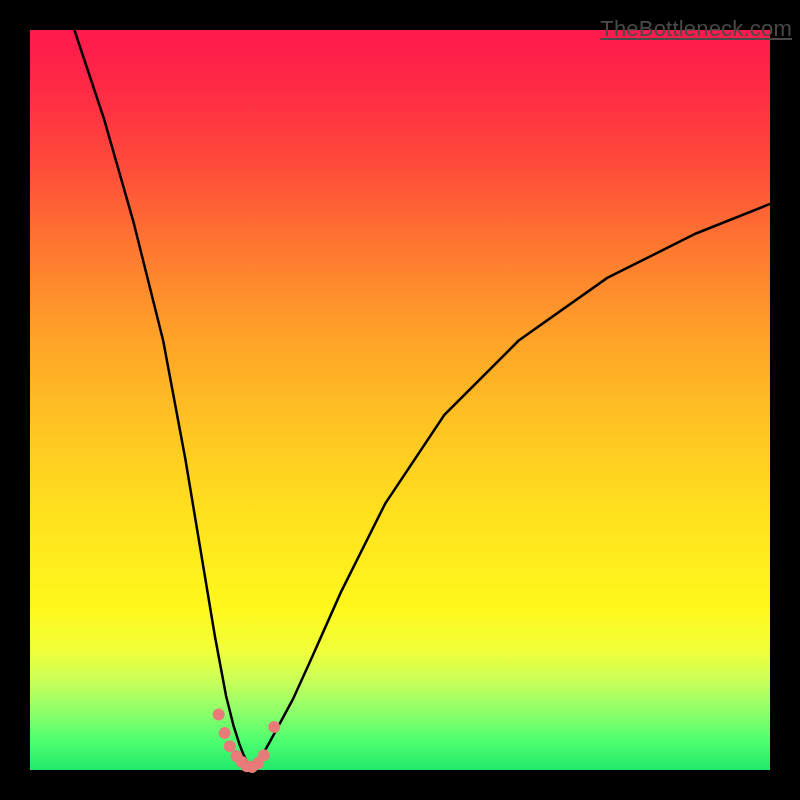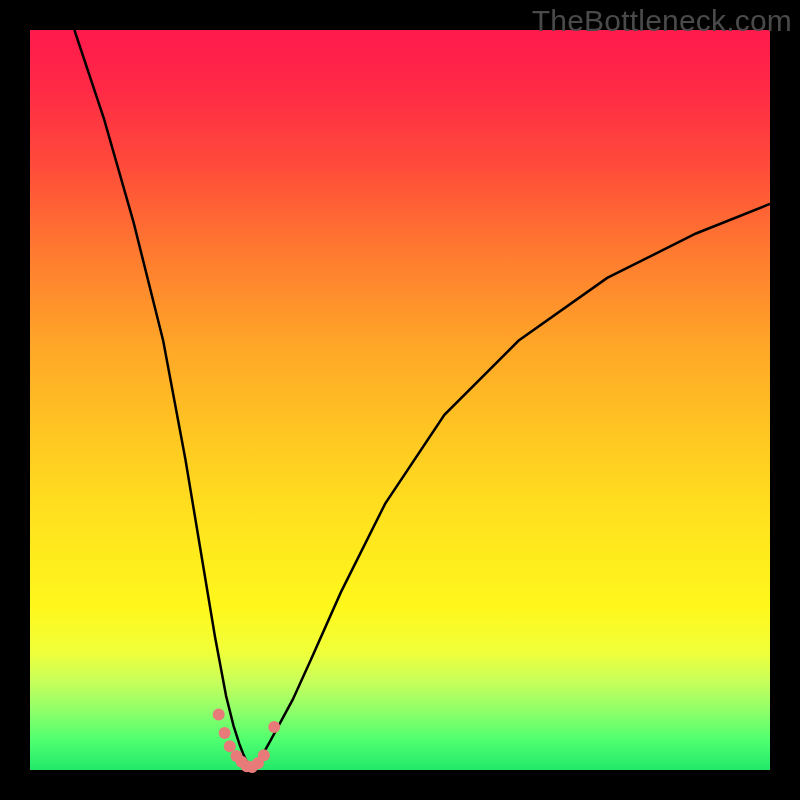--- a/index.html
+++ b/index.html
@@ -33,26 +33,27 @@
       #fff81c 78%,
       #f0ff3a 84%,
       #c8ff5a 88%,
       #8fff6a 92%,
       #4fff70 96%,
       #22e86a 100%
     );
   }
   .watermark {
     position: absolute;
-    top: 4px;
+    top: 16px;
     right: 8px;
     color: #4a4a4a;
-    font-size: 30px;
+    font-size: 22px;
     font-weight: 500;
     letter-spacing: 0.2px;
+    text-decoration: underline;
   }
   svg.curve {
     position: absolute;
     left: 0; top: 0;
     width: 740px; height: 740px;
     overflow: visible;
   }
   .dot {
     fill: #e87a7a;
     stroke: none;

